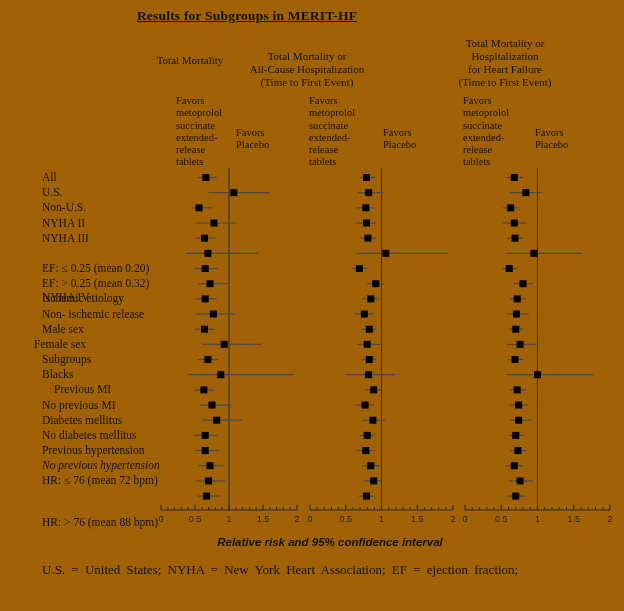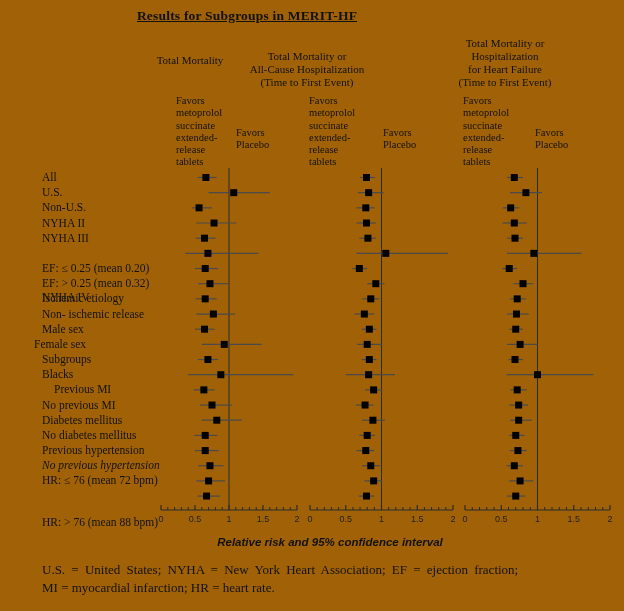--- a/index.html
+++ b/index.html
@@ -360,15 +360,14 @@
         <rect x="516.6" y="477.4" width="7" height="7" fill="#000000"></rect>
         <line x1="507.05" y1="496.07" x2="525.175" y2="496.07" stroke="#4a4a4a" stroke-width="1.2"></line>
         <rect x="512.25" y="492.57" width="7" height="7" fill="#000000"></rect>
       </svg>
     </div>
 
   <div class="axis-caption">Relative risk and 95% confidence interval</div>
 
   <div class="footnote">
     <div class="fn1">U.S. = United States; NYHA = New York Heart Association; EF = ejection fraction;</div>
-    <div class="fn2">MI = myocardial infarction; HR = heart rate.</div>
   </div>
 </div>
 
 </body></html>

